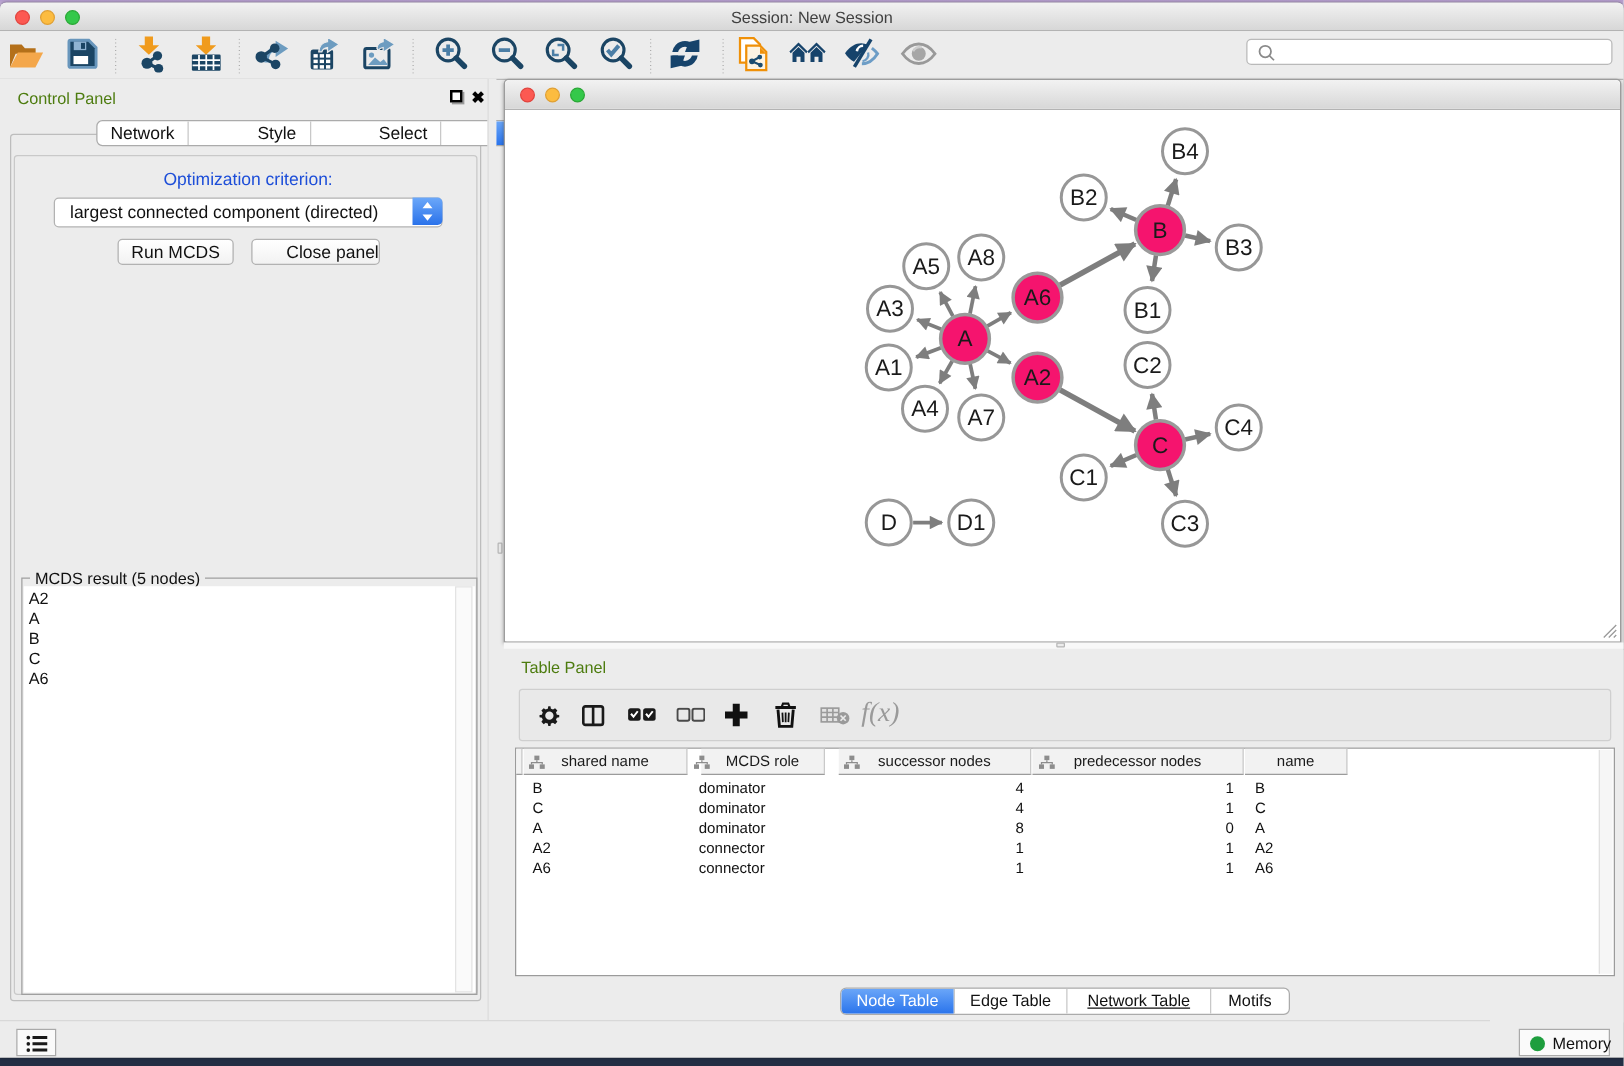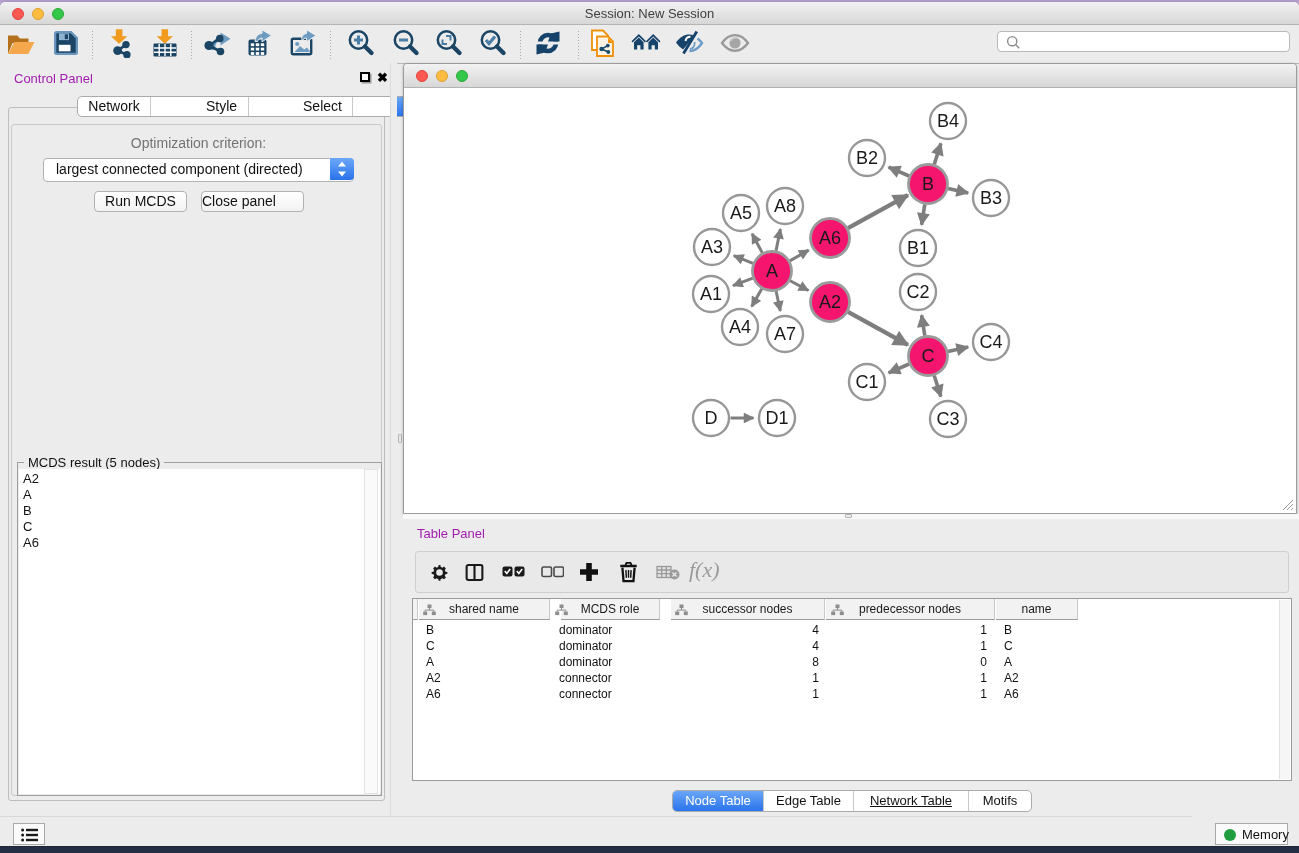--- a/index.html
+++ b/index.html
@@ -31,21 +31,21 @@
   background-image:linear-gradient(#a9a9a9 1px, transparent 1px);
   background-size:1px 3px; }
 #searchbox { position:absolute; left:997px; top:6px; width:293px; height:21px;
   background:#fff; border:1px solid #b9b9b9; border-radius:4px; }
 
 #statusbar { position:absolute; left:0; top:814px; width:1192px; height:30px;
   background:#ececec; border-top:1px solid #d8d8d8; }
 .sbtn { position:absolute; background:#fafafa; border:1px solid #a9a9a9; }
 
 #cpanel { position:absolute; left:0; top:61px; width:397px; height:753px; background:#ececec; }
-.paneltitle { position:absolute; font-size:13px; color:#a21caf;text-align:center; }
+.paneltitle { position:absolute; font-size:13px; color:#4d7c0f;text-align:center; }
 .sqicon { position:absolute; width:10px; height:10px; border:2px solid #000;
   box-shadow:1.5px 1.5px 0 #9a9a9a; background:#fff; }
 .xicon { position:absolute; font-size:13px; font-weight:bold; color:#000; line-height:10px; }
 .jtabs { position:absolute; display:flex; height:21px; background:#fff;
   border:1px solid #ababab; border-radius:5px; overflow:hidden; }
 .jtab { font-size:14px; color:#111; text-align:center; line-height:19px;
   border-right:1px solid #c8c8c8; }
 .jtab:last-child { border-right:none; }
 .jtab.sel { background:linear-gradient(#6aa6f8,#2a74ec); color:#fff; }
 .tabpane { position:absolute; border:1px solid #bdbdbd; border-radius:3px; background:#ececec; }
@@ -239,31 +239,31 @@
     <div class="sqicon" style="left:360px; top:9px;"></div>
     <div class="xicon" style="left:377px; top:10px;">✖</div>
     <div class="tabpane" style="left:8px; top:44px; width:377px; height:694px;"></div>
     <div class="tabpane" style="left:11px; top:61px; width:371px; height:672px; border-color:#c9c9c9;"></div>
     <div class="jtabs" style="left:77px; top:33px;gap:44px;">
       <div class="jtab" style="width:73px;">Network</div>
       <div class="jtab" style="width:54px;">Style</div>
       <div class="jtab" style="width:60px;">Select</div>
       <div class="jtab sel" style="width:59px;">MCDS</div>
     </div>
-    <div style="position:absolute; left:0; top:72px; width:397px; text-align:center; font-size:14px; color:#737373;">Optimization criterion:</div>
+    <div style="position:absolute; left:0; top:72px; width:397px; text-align:center; font-size:14px; color:#1d4ed8;">Optimization criterion:</div>
     <div style="position:absolute; left:43px; top:95px; width:311px; height:24px; background:#fff; border:1px solid #b2b2b2; border-radius:4px;">
       <div style="position:absolute; left:12px; top:2px; font-size:14px; color:#111;">largest connected component (directed)</div>
       <div style="position:absolute; right:-1px; top:-1px; width:24px; height:22px; border-radius:0 4px 4px 0; background:linear-gradient(#6ca8f9,#2a72ea);">
         <svg width="24" height="22" viewBox="0 0 24 22">
             <path d="M12 3.5 l4 5 h-8 Z M12 18.5 l4 -5 h-8 Z" fill="#fff"></path>
           </svg>
       </div>
     </div>
     <div style="position:absolute; left:94px; top:128px; width:93px; height:21px; background:linear-gradient(#ffffff,#f2f2f2); border:1px solid #b2b2b2; border-radius:4px; text-align:center; line-height:19px; font-size:14px; color:#111;">Run MCDS</div>
-    <div style="position:absolute; left:201px; top:128px; width:103px; height:21px; background:linear-gradient(#ffffff,#f2f2f2); border:1px solid #b2b2b2; border-radius:4px; text-align:left; line-height:19px; font-size:14px; color:#111;">Close panel</div>
+    <div style="position:absolute; left:201px; top:128px; width:103px; height:21px; background:linear-gradient(#ffffff,#f2f2f2); border:1px solid #b2b2b2; border-radius:4px; text-align:right; line-height:19px; font-size:14px; color:#111;">Close panel</div>
     <div style="position:absolute; left:17px; top:399px; width:365px; height:334px; border:1px solid #9f9f9f;">
       <div style="position:absolute; left:6px; top:-8px; background:#ececec; padding:0 4px; font-size:13px; color:#111;">MCDS result (5 nodes)</div>
       <div style="position:absolute; left:1px; top:6px; right:1px; bottom:1px; background:#fff; font-size:13px; color:#111;">
         <div style="padding:2px 0 0 4px; line-height:16px;">A2<br>A<br>B<br>C<br>A6</div>
         <div style="position:absolute; right:2px; top:0; bottom:0; width:14px; background:#fafafa; border:1px solid #e3e3e3;"></div>
       </div>
     </div>
     <div style="position:absolute; left:390px; top:0; width:7px; height:753px; background:#ececec; border-left:1px solid #dcdcdc;"></div>
     <div style="position:absolute; left:398px; top:371px; width:4px; height:9px; background:#e8e8e8; border:1px solid #b5b5b5; border-radius:1px;"></div>
   </div>

